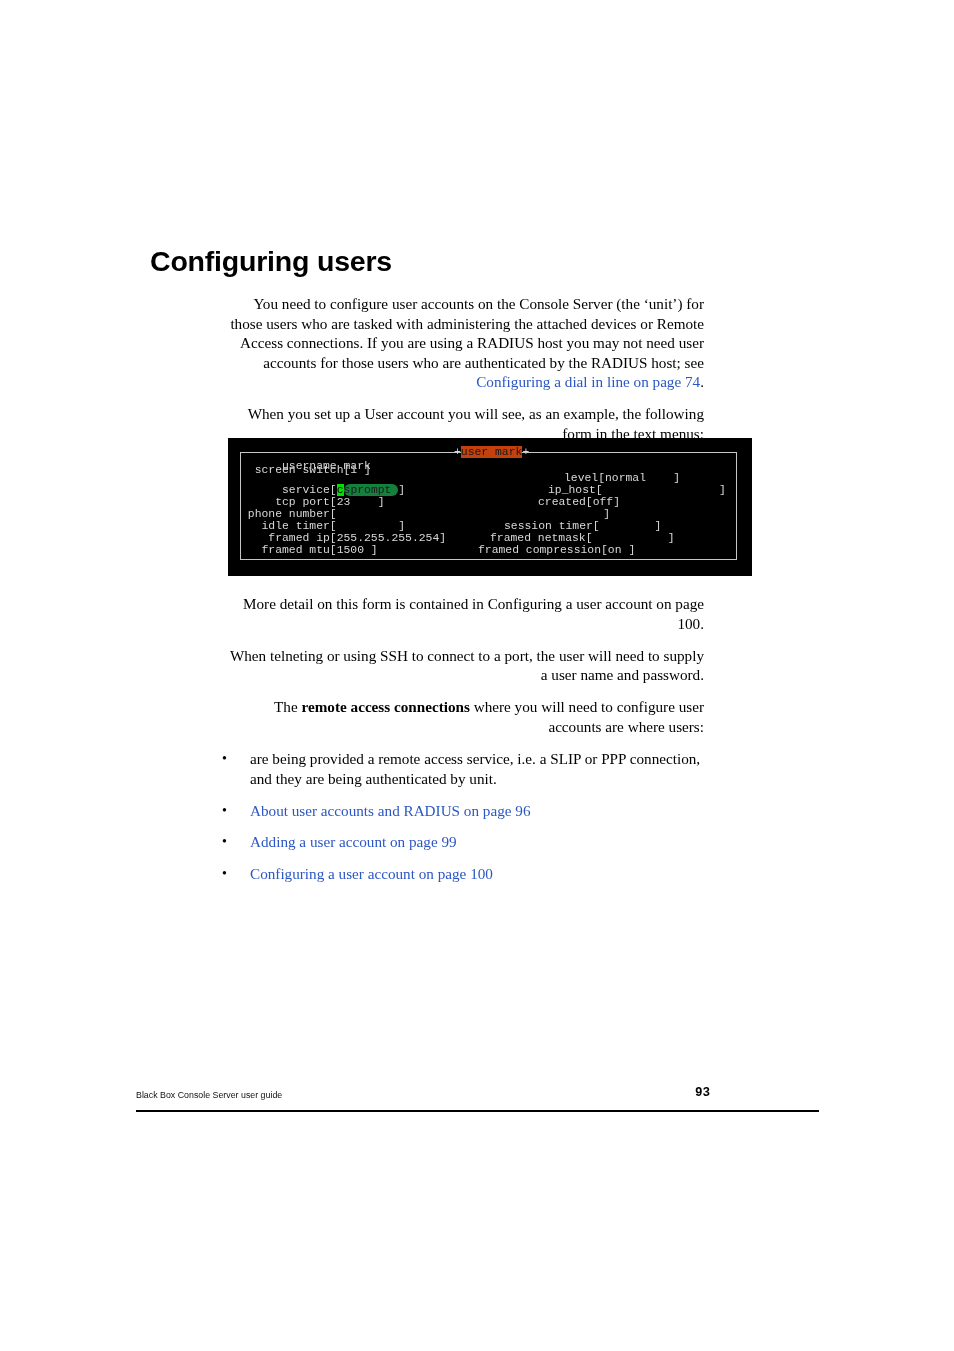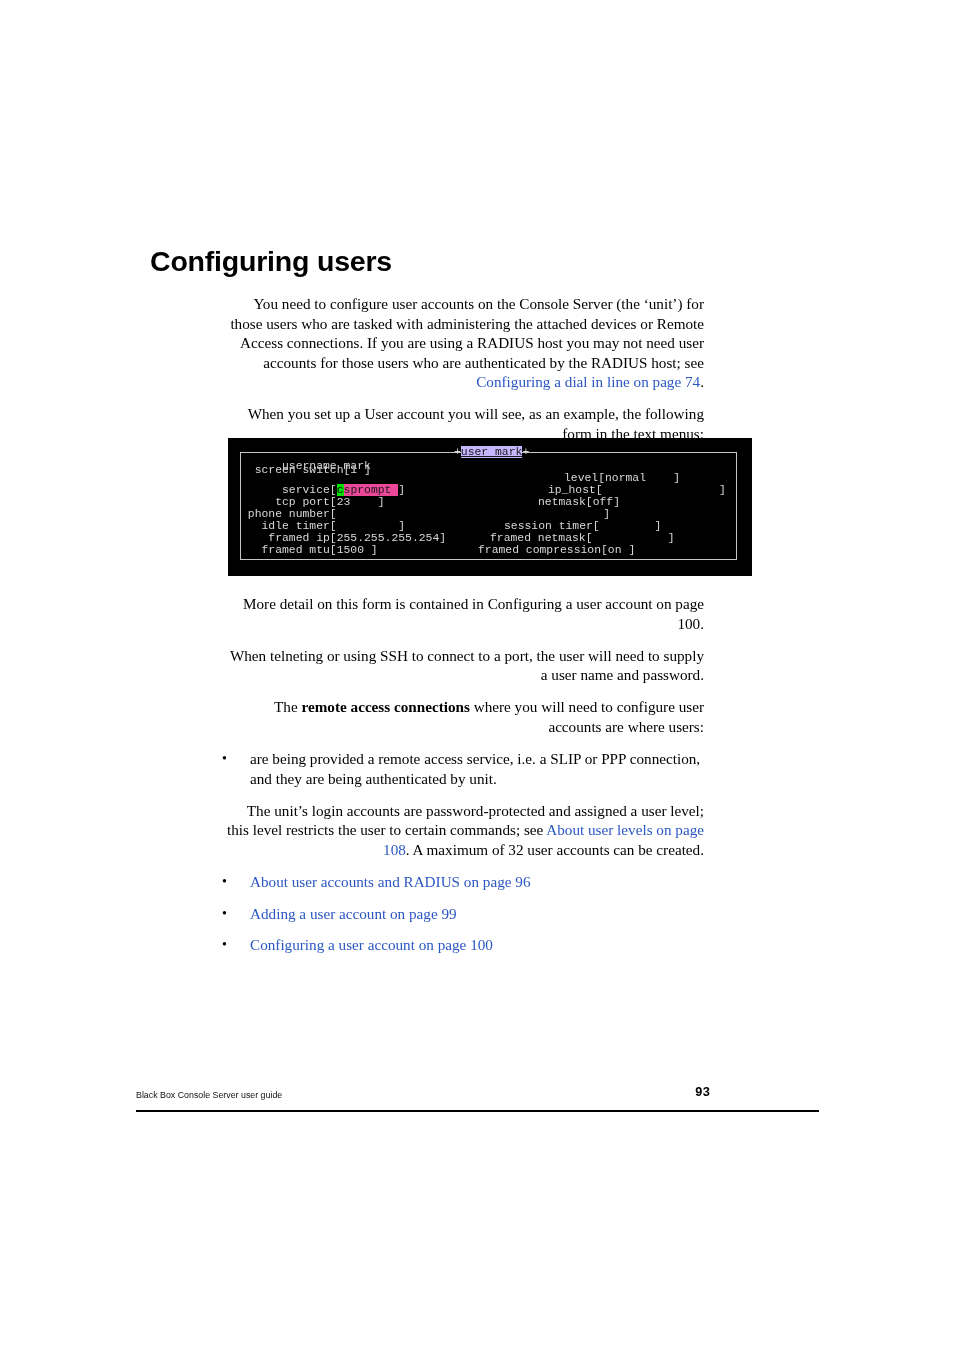--- a/index.html
+++ b/index.html
@@ -108,27 +108,27 @@
     color: #d8d8d8;
     white-space: pre;
     letter-spacing: 0px;
   }
   .term-lines .line {
     position: absolute;
     left: 13px;
     white-space: pre;
   }
   .hl-title {
-    background: #c4b5fd;
+    background: #c2410c;
     color: #1a1a1a;
-    text-decoration: underline;
   }
   .hl-field {
-    background: #ec4899;
+    background: #15803d;
     color: #1a1a1a;
+    border-radius: 6px;
   }
   .hl-cursor {
     background: #00e000;
     color: #000000;
   }
 
   
   .footer-rule {
     position: absolute;
     left: 136px;
@@ -174,21 +174,21 @@
 
       <div class="line" style="top:22px;"><span>      username mark</span></div>
 
       <div class="line" style="top:26px;"><span>  screen switch[1 ]</span></div>
       <div class="line" style="top:34px; left:336px;"><span>level[normal    ]</span></div>
 
       <div class="line" style="top:46px;"><span>      service[</span><span class="hl-cursor">c</span><span class="hl-field">sprompt </span><span>]</span></div>
       <div class="line" style="top:46px; left:320px;"><span>ip_host[                 ]</span></div>
 
       <div class="line" style="top:58px;"><span>     tcp port[23    ]</span></div>
-      <div class="line" style="top:58px; left:310px;"><span>netmask[off]</span></div>
+      <div class="line" style="top:58px; left:310px;"><span>created[off]</span></div>
 
       <div class="line" style="top:70px;"><span> phone number[                                       ]</span></div>
 
       <div class="line" style="top:82px;"><span>   idle timer[         ]</span></div>
       <div class="line" style="top:82px; left:276px;"><span>session timer[        ]</span></div>
 
       <div class="line" style="top:94px;text-align:right;"><span>    framed ip[255.255.255.254]</span></div>
       <div class="line" style="top:94px; left:262px;"><span>framed netmask[           ]</span></div>
 
       <div class="line" style="top:106px;"><span>   framed mtu[1500 ]</span></div>
@@ -209,21 +209,20 @@
     <p class="body">When telneting or using SSH to connect to a port, the user will need to supply a user name and password.</p>
 
     <p class="body"><span>The </span><b class="strong">remote access connections</b><span> where you will need to configure user accounts are where users:</span></p>
 
     <div class="bullet-row">
       <span class="dot">•</span>
       <span class="btext">are being provided a remote access service, i.e. a SLIP or PPP connection, and they are being authenticated by unit.</span>
     </div>
 
 
-    <p class="body"><span>The unit’s login accounts are password-protected and assigned a user level; this level restricts the user to certain commands; see </span><span class="link">About user levels on page 108</span><span>. A maximum of 32 user accounts can be created.</span></p>
 
 
     <div class="bullet-row linkrow">
       <span class="dot">•</span>
       <span class="btext link">About user accounts and RADIUS on page 96</span>
     </div>
 
     <div class="bullet-row linkrow">
       <span class="dot">•</span>
       <span class="btext link">Adding a user account on page 99</span>

